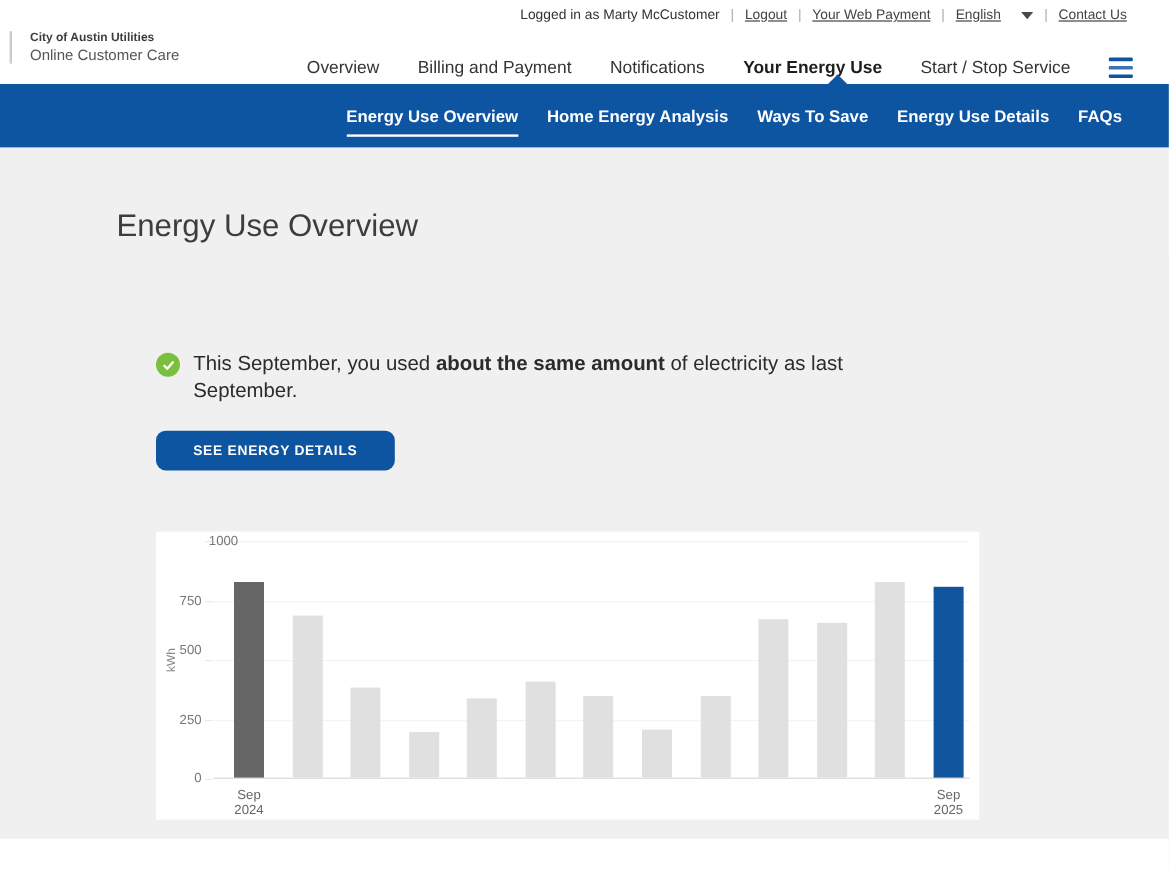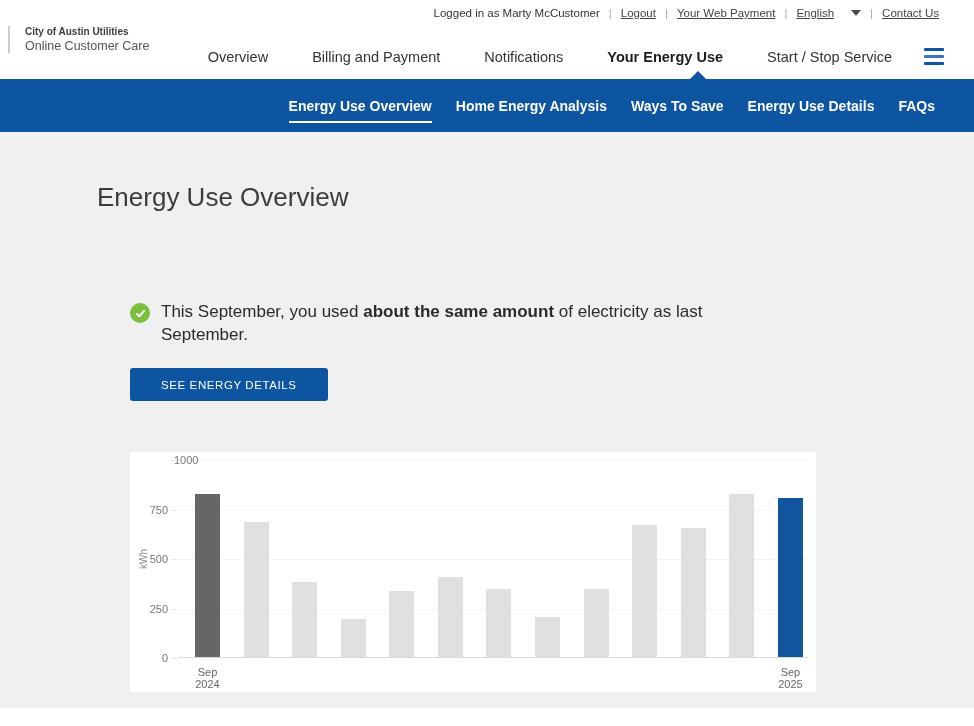--- a/index.html
+++ b/index.html
@@ -1,34 +1,34 @@
 <!DOCTYPE html>
 <html><head>
 <meta charset="utf-8">
 <style>
   * { margin:0; padding:0; box-sizing:border-box; }
   body {
     font-family:"Liberation Sans","DejaVu Sans",sans-serif;
     width:974px; height:726px; overflow:hidden; background:#fff;
   }
   
-  .header { position:relative; height:79px; background:#fff; }
+  .header { position:relative; height:70px; background:#fff; }
   .utility-bar { position:absolute; top:7px; right:35px; font-size:11.5px; color:#333;
                  display:flex; align-items:center; gap:9px; white-space:nowrap; }
   .utility-bar a { color:#444; text-decoration:underline; cursor:pointer; }
   .sep { color:#aaa; }
   .lang { display:inline-flex; align-items:center; gap:17px; }
   .lang-caret { width:0; height:0; border-left:5px solid transparent;
                 border-right:5px solid transparent; border-top:6px solid #4a4a4a; }
   .brand { position:absolute; left:8px; top:26px; border-left:2px solid #ccc; padding-left:15px; }
   .brand-title { font-size:10px; font-weight:700; color:#3d3d3d; }
   .brand-subtitle { font-size:12.5px; color:#555; margin-top:2px; }
   .main-nav { position:absolute; right:30px; top:48px; display:flex; align-items:center;
               gap:32px; font-size:14.5px; color:#333; white-space:nowrap; }
-  .nav-item { cursor:pointer;margin-left:12px; }
+  .nav-item { cursor:pointer; }
   .nav-item.active { font-weight:700; color:#1d1d1d; }
   .hamburger { display:flex; flex-direction:column; gap:4px; width:20px; cursor:pointer; }
   .hamburger span { height:3px; background:#0D54A1; border-radius:1px; }
   .hamburger span:nth-child(2) { background:#3A76B5; }
   
   .sub-nav { position:relative; height:53px; background:#0D54A1; display:flex; align-items:center;
              justify-content:flex-end; gap:24px; padding-right:39px; }
   .nav-caret { position:absolute; top:-8px; left:690px; width:0; height:0;
                border-left:8px solid transparent; border-right:8px solid transparent;
                border-bottom:8px solid #0D54A1; }
@@ -37,22 +37,22 @@
   .subnav-item.active::after { content:""; position:absolute; left:0; right:0; bottom:-9px;
                  height:2px; background:#fff; }
   
   .content { position:relative; height:576px; background:#F0F0F0; }
   .page-title { position:absolute; left:97px; top:50px; font-size:26px; font-weight:400; color:#3d3d3d; }
   .insight { position:absolute; left:130px; top:168px; display:flex; gap:11px; }
   .check-badge { width:20px; height:20px; border-radius:50%; background:#7BBF3E;
                  flex:0 0 20px; margin-top:3px; display:flex; align-items:center; justify-content:center; }
   .insight-text { font-size:17px; line-height:23px; color:#2b2b2b; max-width:625px; }
   .cta-button { position:absolute; left:130px; top:236px; background:#0D54A1; color:#fff;
-                border:none; border-radius:3px; height:33px; padding:0 31px; font-size:11.5px;
-                font-weight:400; letter-spacing:0.6px; font-family:inherit; cursor:pointer; }
+                border:none; border-radius:8px; height:33px; padding:0 31px; font-size:11.5px;
+                font-weight:700; letter-spacing:0.6px; font-family:inherit; cursor:pointer; }
   
   .chart-card { position:absolute; left:130px; top:320px; width:686px; height:240px; background:#fff; }
   .chart-y-title { position:absolute; left:-6px; top:101px; width:40px; height:12px; text-align:center;
                    font-size:10px; color:#888; transform:rotate(-90deg); }
   .chart-plot { position:absolute; left:48px; top:8px; width:630px; height:198px;
                 border-bottom:1px solid #d9d9d9; }
   .gridline { position:absolute; left:0; right:0; height:1px; background:#f3f3f3; }
   .ytick-label { position:absolute; left:0; width:38px; text-align:right; font-size:11px; color:#777; }
   .ytick-mark { position:absolute; left:41px; width:6px; height:1px; background:#e8e8e8; }
   .bar { position:absolute; bottom:0; width:25px; }
@@ -138,21 +138,21 @@
         <div class="bar" style="left: 405.64px; height: 67.716px; background: rgb(224, 224, 224);"></div>
         <div class="bar" style="left: 454.22px; height: 131.67px; background: rgb(224, 224, 224);"></div>
         <div class="bar" style="left: 502.8px; height: 128.7px; background: rgb(224, 224, 224);"></div>
         <div class="bar" style="left: 551.38px; height: 163.35px; background: rgb(224, 224, 224);"></div>
         <div class="bar" style="left: 599.96px; height: 159.39px; background: rgb(16, 85, 157);"></div>
       </div>
   <div class="ytick-label" style="top: 200px;">0</div>
       <div class="ytick-mark" style="top: 206px;"></div>
       <div class="ytick-label" style="top: 150.5px;">250</div>
       <div class="ytick-mark" style="top: 156.5px;"></div>
-      <div class="ytick-label" style="top: 101px; padding-left: 12px;">500</div>
+      <div class="ytick-label" style="top: 93px; padding-left: 12px;">500</div>
       <div class="ytick-mark" style="top: 107px;"></div>
       <div class="ytick-label" style="top: 51.5px;">750</div>
       <div class="ytick-mark" style="top: 57.5px;"></div>
       <div class="ytick-label" style="top: 2px; padding-left: 44px;">1000</div>
       <div class="ytick-mark" style="top: 8px;"></div>
       <div class="xtick-label" style="left: 47.5px;">
         <div>Sep</div>
         <div>2024</div>
       </div>
       <div class="xtick-label" style="left: 630.46px;">

